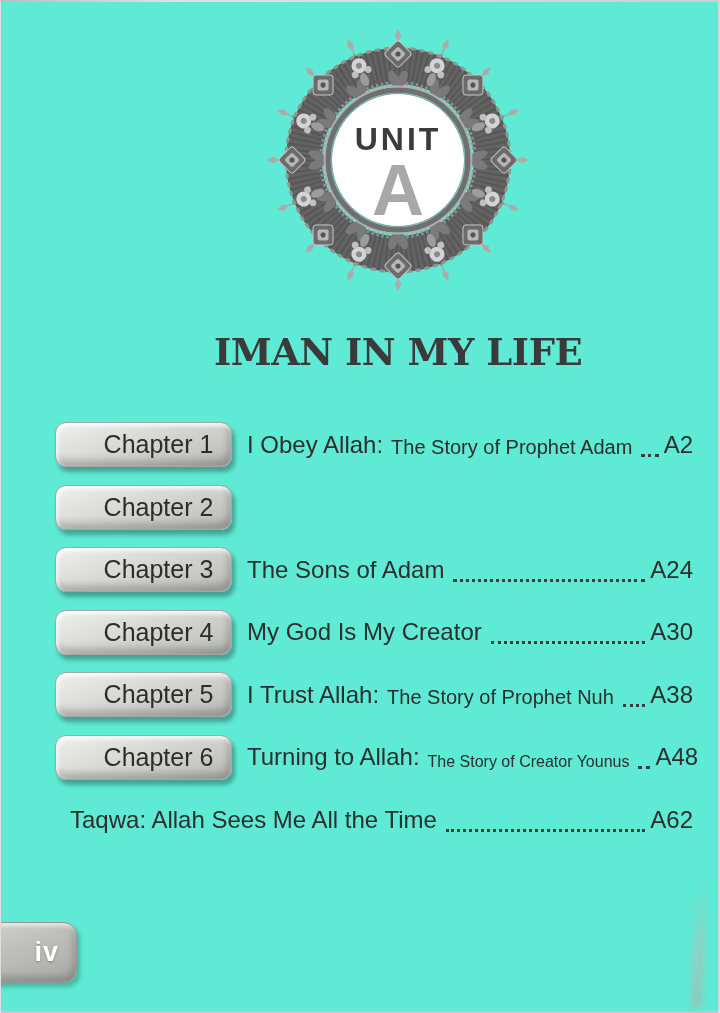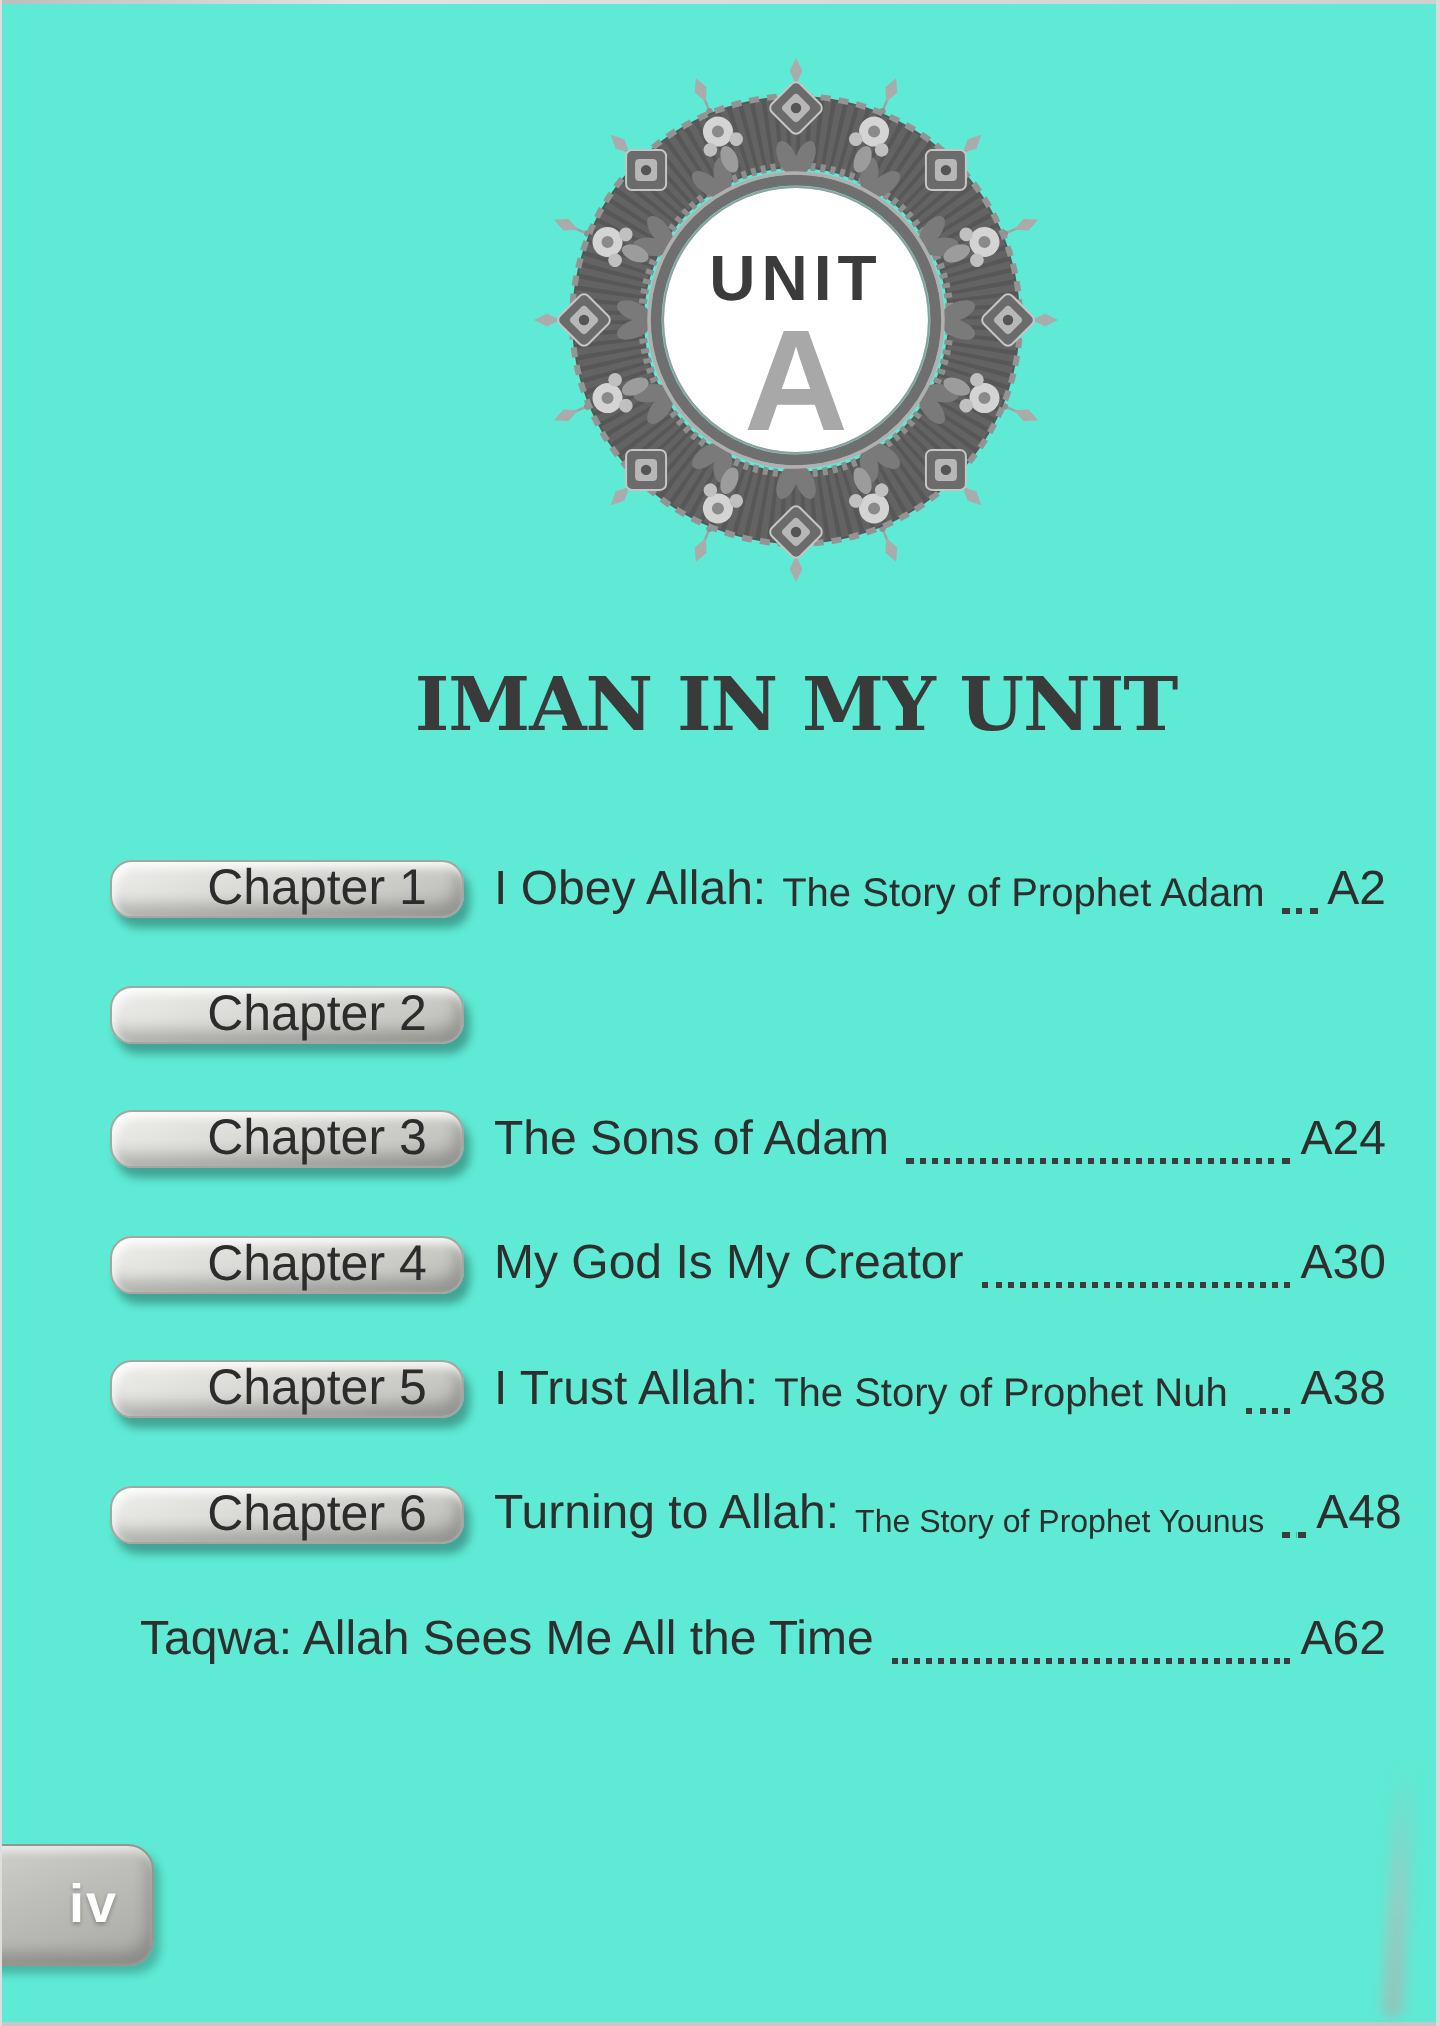--- a/index.html
+++ b/index.html
@@ -28,21 +28,21 @@
     position:absolute;top:330px;left:0;width:100%;box-sizing:border-box;
     padding-left:76px;text-align:center;
     font-family:"DejaVu Serif", serif;font-weight:bold;
     font-size:37px;line-height:1.2;letter-spacing:-0.5px;color:#3a3a3a;
   }
 
   
   .chapter-list{position:absolute;left:55px;top:421px;right:27px;}
   .chapter-row{display:flex;align-items:center;height:47px;margin-bottom:15.5px;}
   .chapter-btn{
-    flex:0 0 177px;width:177px;height:29px;box-sizing:border-box;
+    flex:0 0 177px;width:177px;height:45px;box-sizing:border-box;
     border-radius:11px;border:1px solid #a5a5a1;
     background:linear-gradient(160deg,#efefed 0%,#dbdbd7 38%,#c9c9c5 72%,#b5b5b1 100%);
     box-shadow:
       inset 2px 3px 4px rgba(255,255,255,.85),
       inset -3px -6px 7px rgba(0,0,0,.20),
       3px 5px 4px rgba(0,0,0,.30);
     display:flex;align-items:center;justify-content:center;
     padding-left:30px;cursor:pointer;
   }
   .btn-label{font-size:25px;color:#2c2c2c;white-space:nowrap;}
@@ -157,21 +157,21 @@
       <circle r="66" fill="#ffffff"></circle>
       <circle r="70" fill="none" stroke="#6f6f6f" stroke-width="5.5"></circle>
       <circle r="73.5" fill="none" stroke="#b0b0b0" stroke-width="1.8"></circle>
       <circle r="66.5" fill="none" stroke="#9a9a9a" stroke-width="1"></circle>
     </g>
 
     <text x="0" y="-10" text-anchor="middle" font-family="Liberation Sans, sans-serif" font-size="32" font-weight="bold" letter-spacing="3" fill="#3b3b3b">UNIT</text>
     <text x="0" y="55" text-anchor="middle" font-family="Liberation Sans, sans-serif" font-size="72" font-weight="bold" fill="#a8a8a8">A</text>
   </svg>
 
-  <div class="page-title">IMAN IN MY UNIT</div>
+  <div class="page-title">IMAN IN MY LIFE</div>
 
   <div class="chapter-list">
   <div class="chapter-row">
     <div class="chapter-btn">
       <span class="btn-label">Chapter 1</span>
     </div>
     <div class="entry">
       <span class="entry-title">I Obey Allah:</span>
       <span class="entry-sub">The Story of Prophet Adam</span>
       <span class="leader"></span>
@@ -220,21 +220,21 @@
       <span class="entry-page">A38</span>
     </div>
   </div>
 
   <div class="chapter-row">
     <div class="chapter-btn">
       <span class="btn-label">Chapter 6</span>
     </div>
     <div class="entry">
       <span class="entry-title">Turning to Allah:</span>
-      <span class="entry-sub">The Story of Prophet Younus</span>
+      <span class="entry-sub">The Story of Creator Younus</span>
       <span class="leader"></span>
       <span class="entry-page">A48</span>
     </div>
   </div>
 
   <div class="chapter-row">
     <div class="entry">
       <span class="entry-title">Taqwa: Allah Sees Me All the Time</span>
       <span class="entry-sub"></span>
       <span class="leader"></span>

